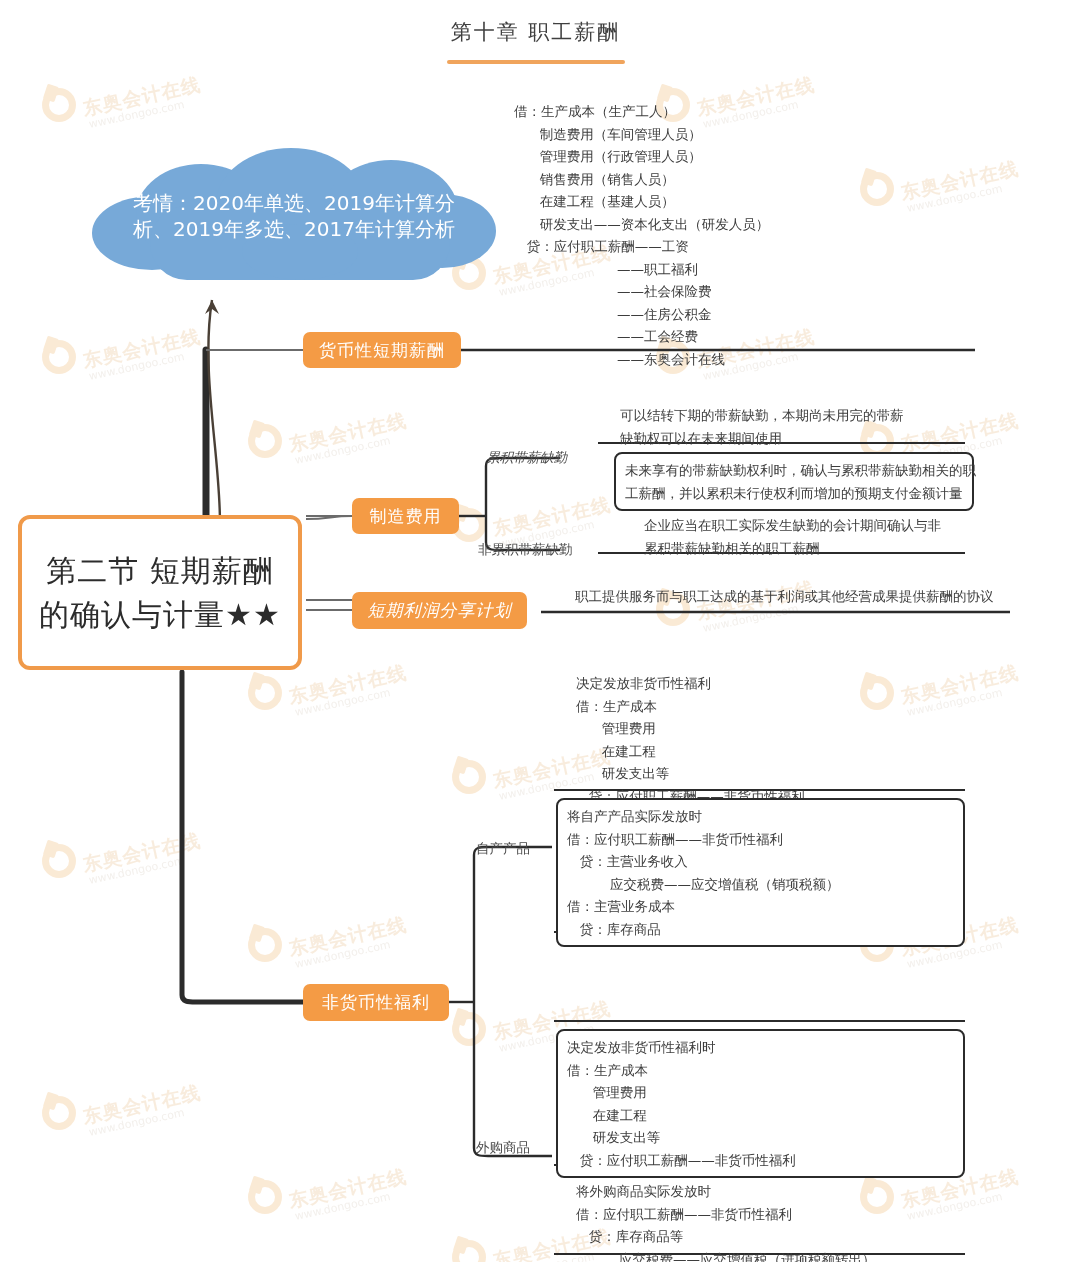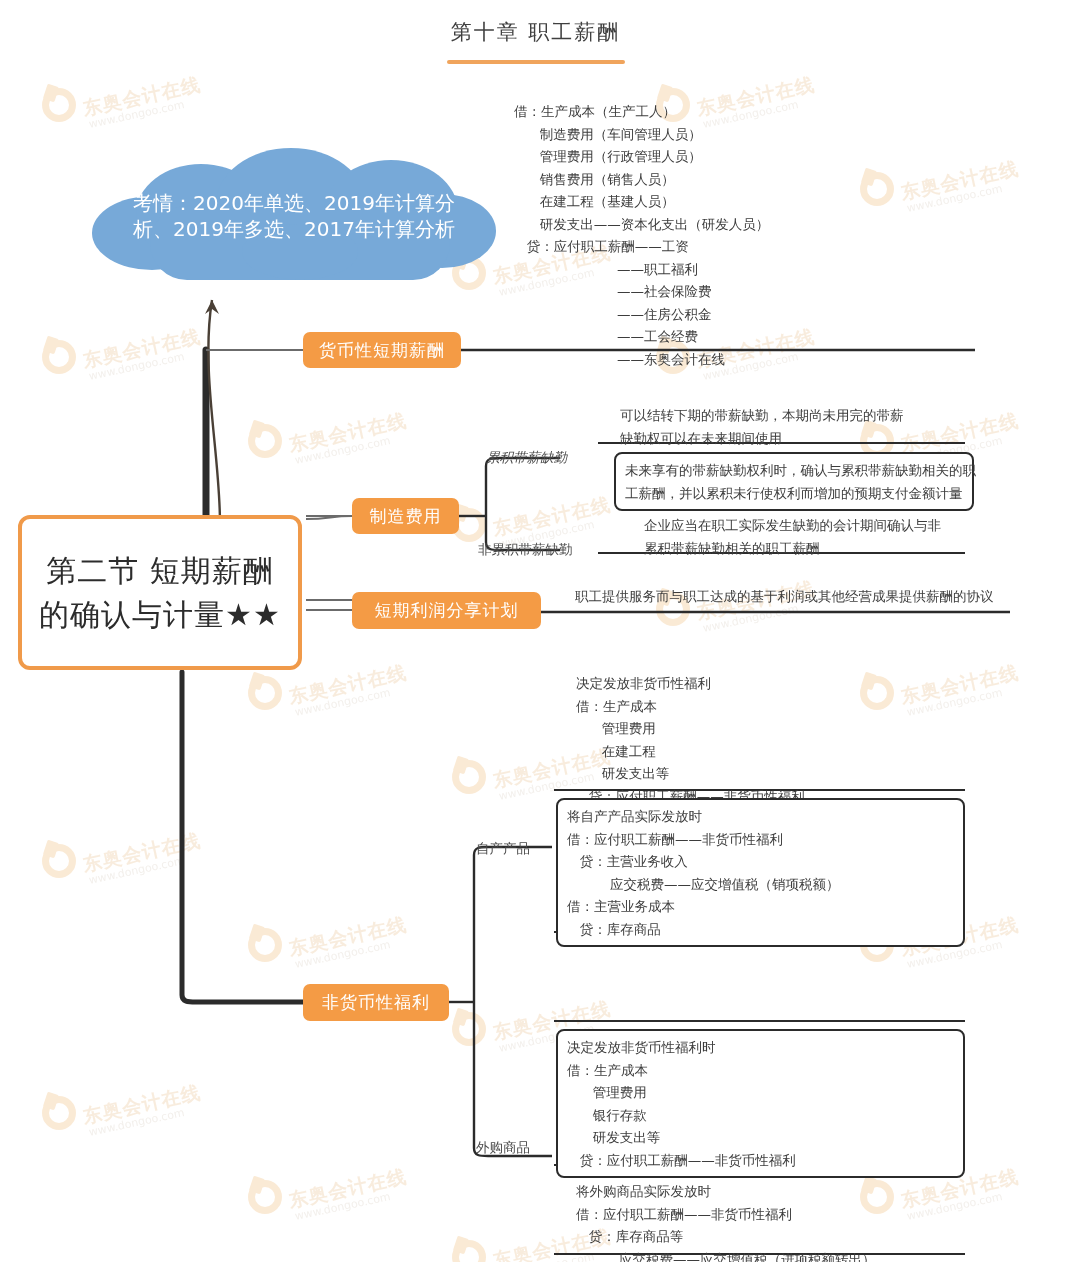--- a/index.html
+++ b/index.html
@@ -326,21 +326,21 @@
   <div class="sublabel" style="left:486px;top:449px;font-style:italic;">累积带薪缺勤</div>
   <div class="sublabel" style="left:478px;top:541px;">非累积带薪缺勤</div>
 
   <div class="leaf" style="left:620px;top:404px;">可以结转下期的带薪缺勤，本期尚未用完的带薪
 缺勤权可以在未来期间使用</div>
   <div class="leaf" style="left:644px;top:514px;">企业应当在职工实际发生缺勤的会计期间确认与非
 累积带薪缺勤相关的职工薪酬</div>
   <div class="leaf box" style="left:614px;top:452px;width:360px;">未来享有的带薪缺勤权利时，确认与累积带薪缺勤相关的职
 工薪酬，并以累积未行使权利而增加的预期支付金额计量</div>
 
-  <div class="pill" style="left:352px;top:592px;width:189px;height:37px;">
+  <div class="pill" style="left:352px;top:592px;width:175px;height:37px;font-style:italic;">
     <span>短期利润分享计划</span>
   </div>
   <div class="leaf" style="left:575px;top:585px;">职工提供服务而与职工达成的基于利润或其他经营成果提供薪酬的协议</div>
 
   <div class="pill" style="left:303px;top:984px;width:146px;height:37px;">
     <span>非货币性福利</span>
   </div>
   <div class="sublabel" style="left:476px;top:840px;">自产产品</div>
   <div class="sublabel" style="left:476px;top:1139px;">外购商品</div>
 
@@ -352,21 +352,21 @@
    贷：应付职工薪酬——非货币性福利</div>
   <div class="leaf box" style="left:556px;top:798px;width:409px;">将自产产品实际发放时
 借：应付职工薪酬——非货币性福利
    贷：主营业务收入
           应交税费——应交增值税（销项税额）
 借：主营业务成本
    贷：库存商品</div>
   <div class="leaf box" style="left:556px;top:1029px;width:409px;">决定发放非货币性福利时
 借：生产成本
       管理费用
-      银行存款
+      在建工程
       研发支出等
    贷：应付职工薪酬——非货币性福利</div>
   <div class="leaf" style="left:576px;top:1180px;">将外购商品实际发放时
 借：应付职工薪酬——非货币性福利
    贷：库存商品等
           应交税费——应交增值税（进项税额转出）</div>
 
 </div>
 
 </body></html>

